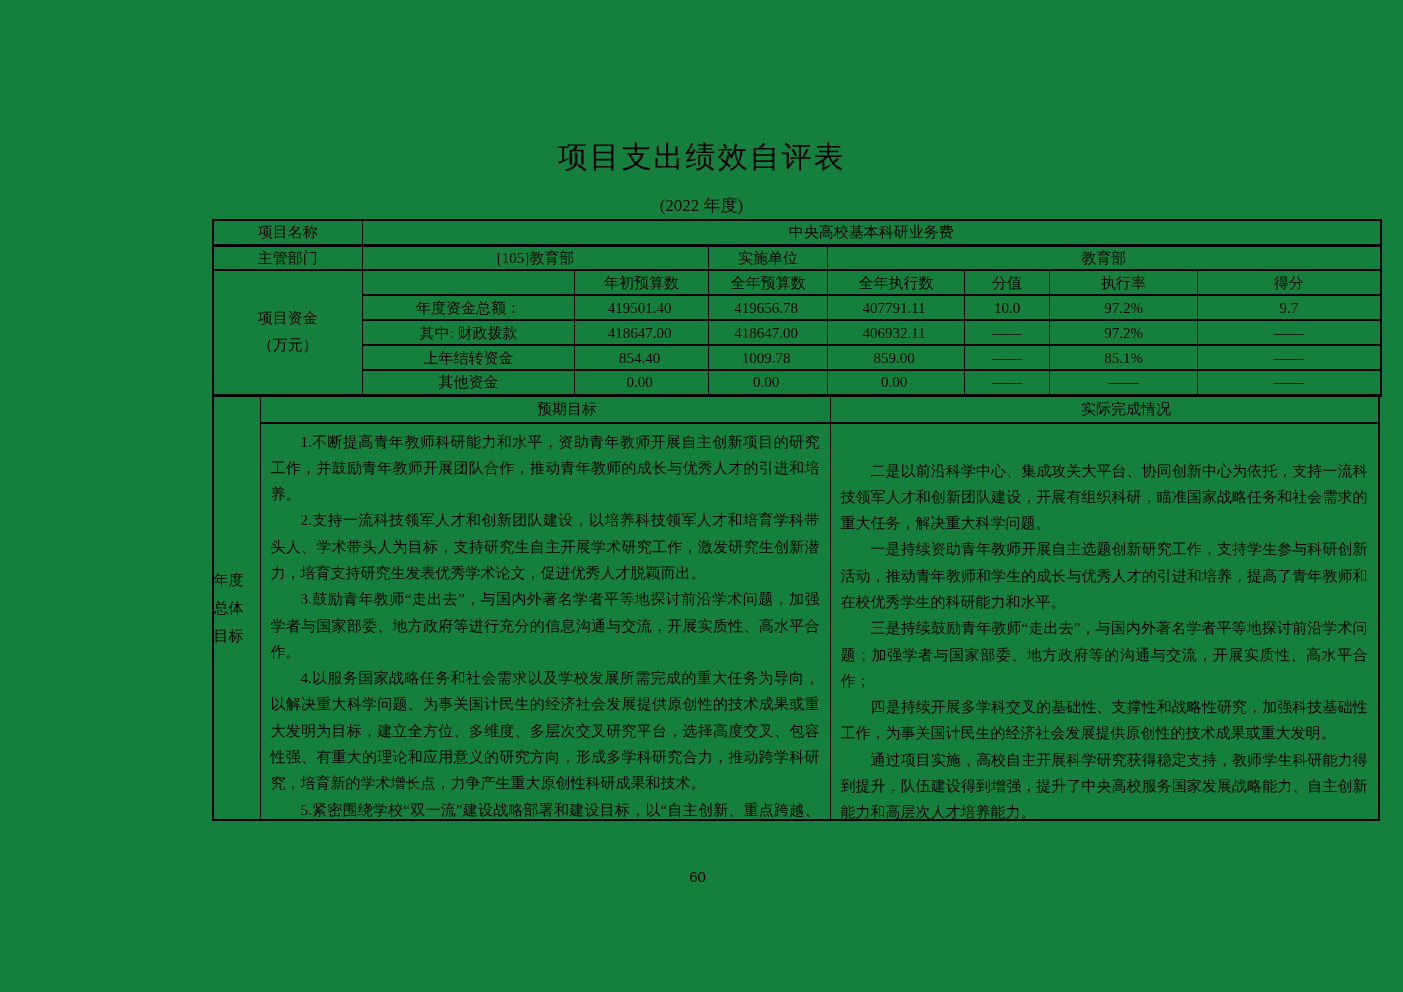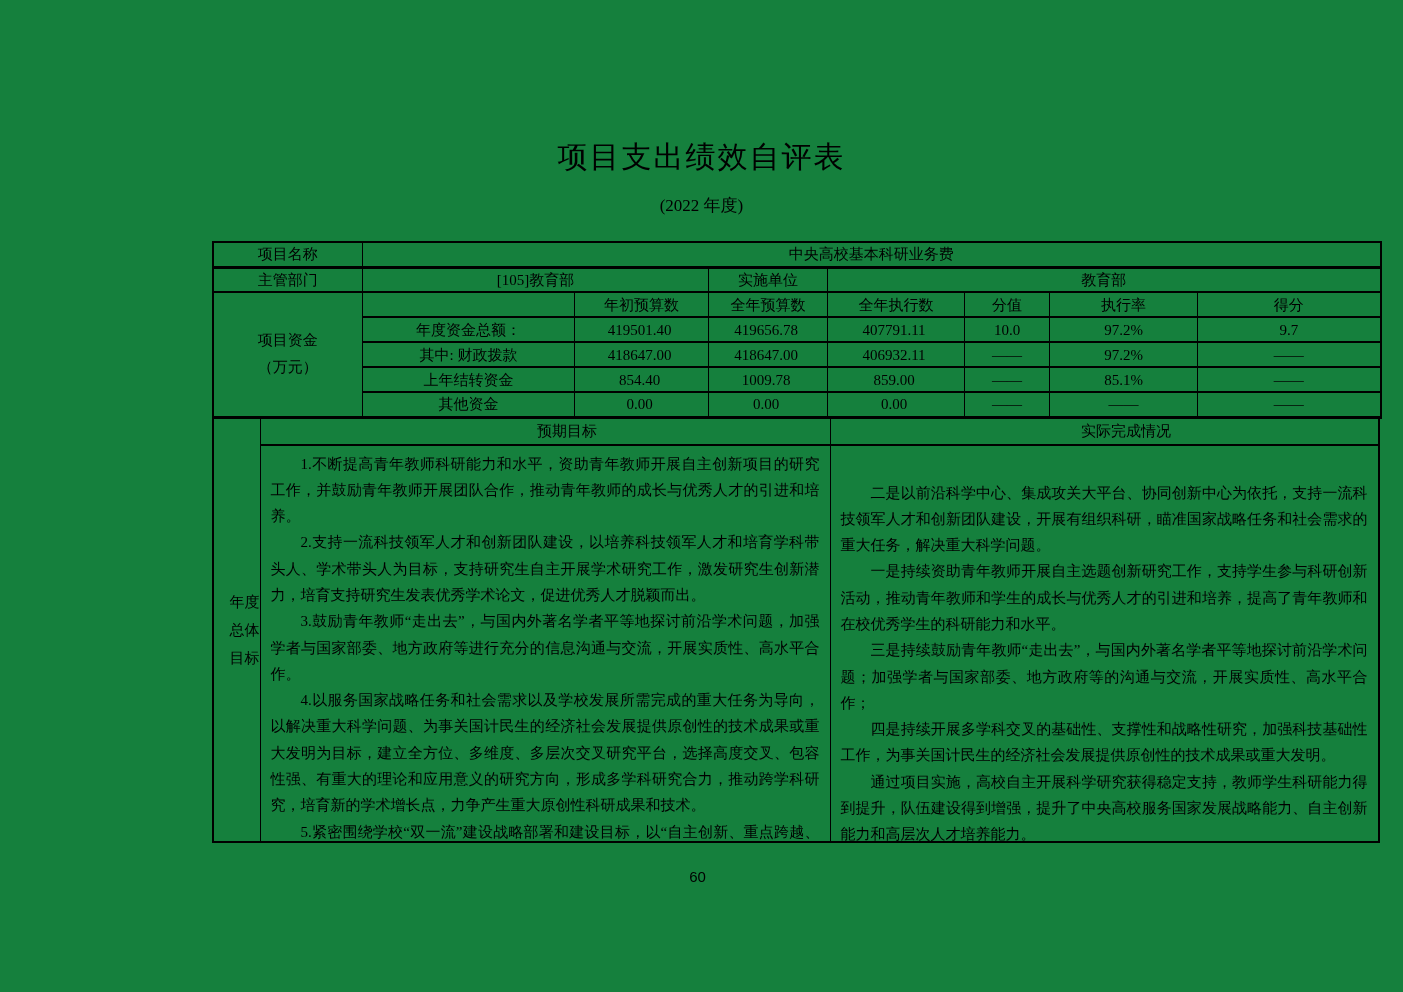--- a/index.html
+++ b/index.html
@@ -22,21 +22,21 @@
     line-height: 38px;
   }
   .doc-subtitle {
     margin-top: 18px;
     text-align: center;
     font-size: 17px;
     line-height: 24px;
   }
   .table-wrap {
     width: 980px;
-    margin: 23px auto 0;
+    margin: 1px auto 0;
   }
   table.top-table {
     width: 1168px;
     border-collapse: collapse;
     table-layout: fixed;
     border: 2px solid #000;
     border-bottom: 3px solid #000;
   }
   table.top-table td {
     border: 1px solid #000;
@@ -59,21 +59,21 @@
     width: 1168px;
     height: 424px;
     border: 2px solid #000;
     border-top: none;
   }
   .side-label-cell {
     width: 47px;
     border-right: 1px solid #000;
     display: flex;
     flex-direction: column;
-    align-items: flex-end;
+    align-items: flex-start;
     justify-content: center;
     font-size: 15px;
   }
   .side-label-cell div { line-height: 28px; }
   .goals-col {
     display: flex;
     flex-direction: column;
   }
   .goals-col.left  { width: 570px; border-right: 1px solid #000; }
   .goals-col.right { flex: 1; }

